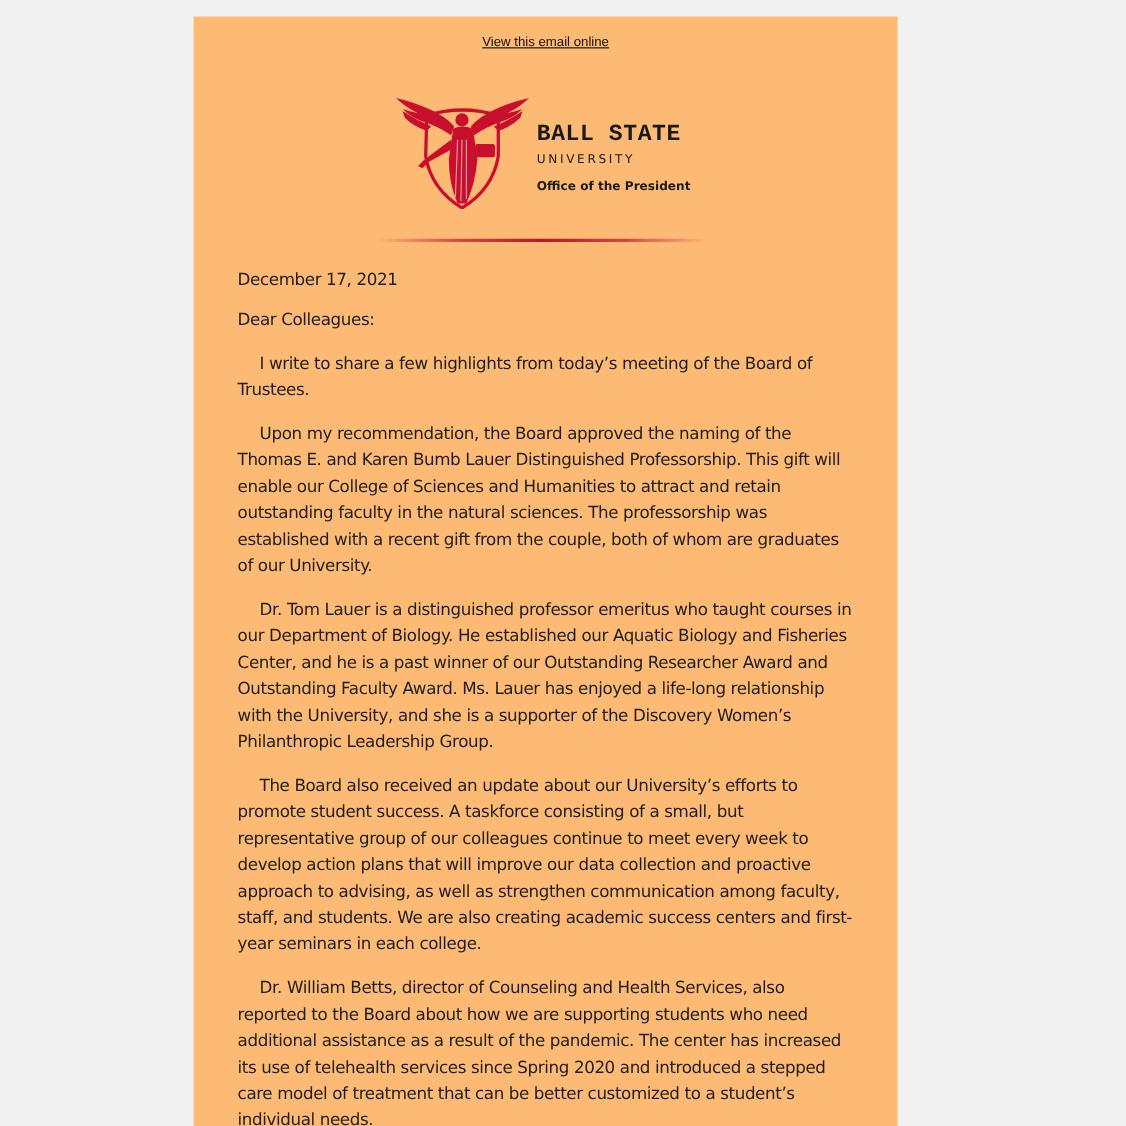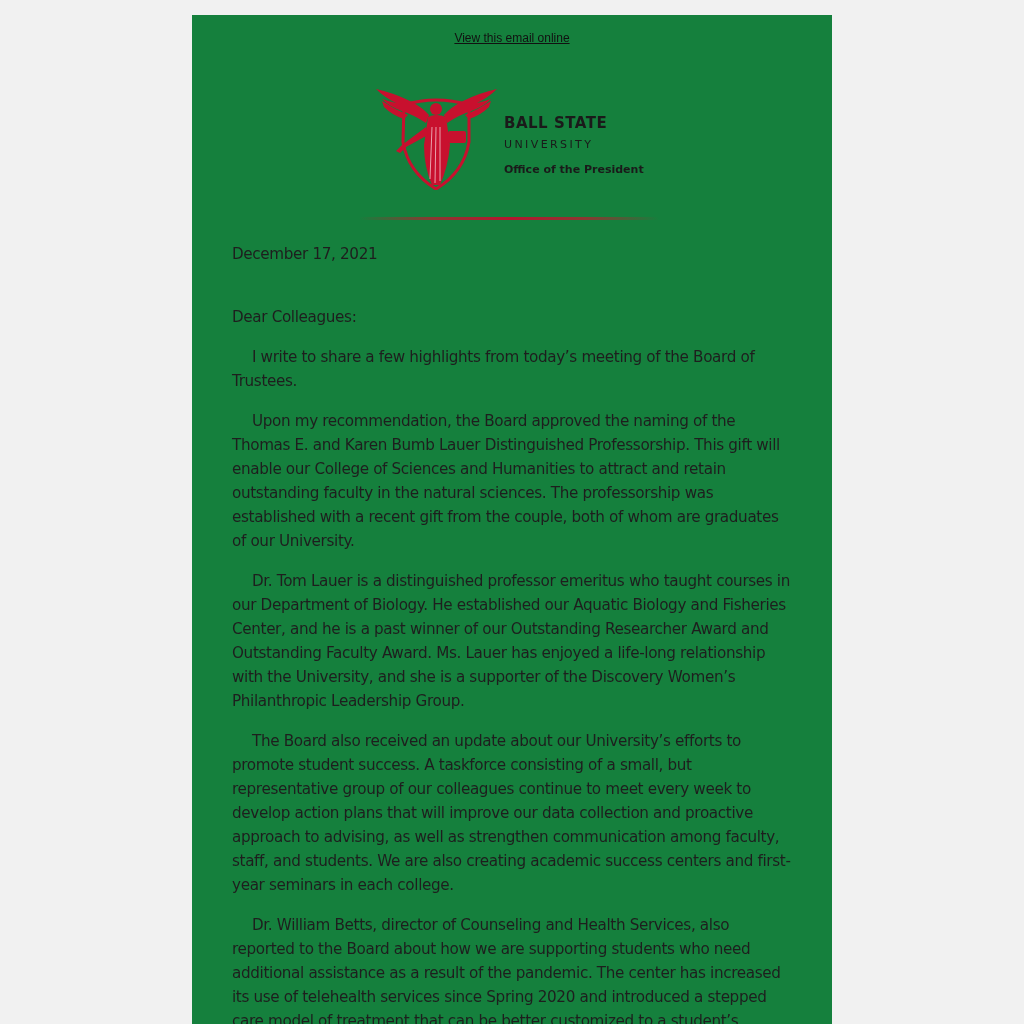--- a/index.html
+++ b/index.html
@@ -5,25 +5,25 @@
     html, body { margin: 0; padding: 0; }
     body {
       background: #f1f1f1;
       width: 1024px;
       height: 1024px;
       overflow: hidden;
       font-family: "DejaVu Sans", sans-serif;
     }
     .card {
       position: absolute;
-      left: 192px;
+      left: 176px;
       top: 15px;
       width: 640px;
       height: 1009px;
-      background: #15803d;
+      background: #fdba74;
     }
     .view-online {
       position: absolute;
       top: 16px;
       left: 0;
       width: 640px;
       text-align: center;
       font-family: "Liberation Sans", sans-serif;
       font-size: 12px;
       line-height: 14px;
@@ -47,24 +47,25 @@
       height: 103px;
     }
     .logo-text {
       position: absolute;
       left: 130px;
       top: 24px;
       font-family: "DejaVu Sans", sans-serif;
       color: #1a1a1a;
     }
     .logo-line1 {
-      font-size: 15px;
+      font-size: 21px;
       font-weight: bold;
       letter-spacing: 0.5px;
       line-height: 24px;
+      font-family: Liberation Mono, monospace;
     }
     .logo-line2 {
       font-size: 11px;
       letter-spacing: 2.4px;
       line-height: 20px;
     }
     .logo-line3 {
       font-size: 11px;
       font-weight: bold;
       margin-top: 8px;
@@ -83,21 +84,21 @@
       position: absolute;
       top: 227px;
       left: 40px;
       width: 560px;
       color: #1e1e1e;
       font-family: "DejaVu Sans", sans-serif;
       font-size: 15.2px;
       line-height: 24px;
       letter-spacing: -0.35px;
     }
-    .date { margin: 0 0 39px 0; }
+    .date { margin: 0 0 12px 0; }
     .salutation { margin: 0 0 10px 0; }
     .para {
       margin: 16px 0 10px 0;
       text-indent: 20px;
     }
   </style>
 </head>
 <body>
 
 <div class="card">

